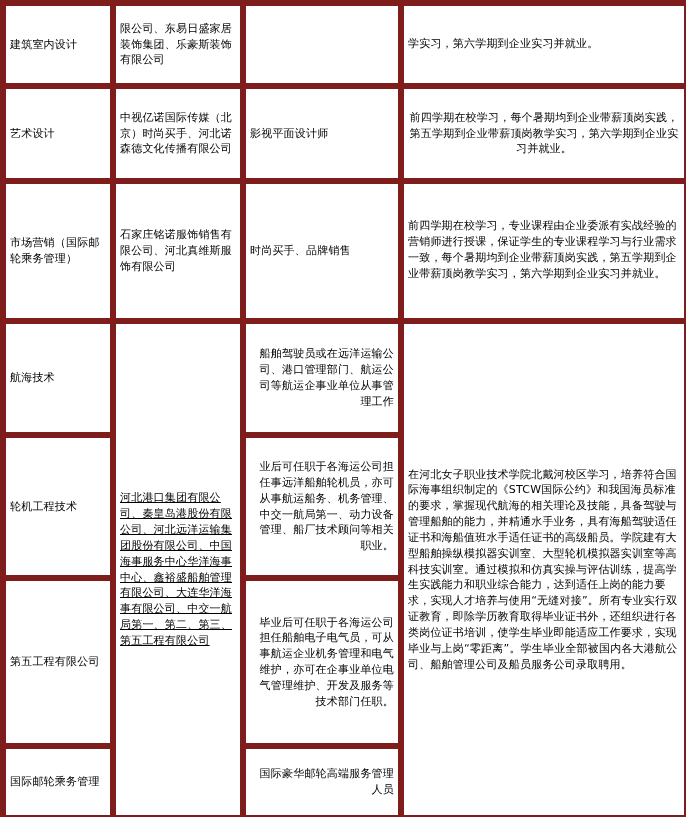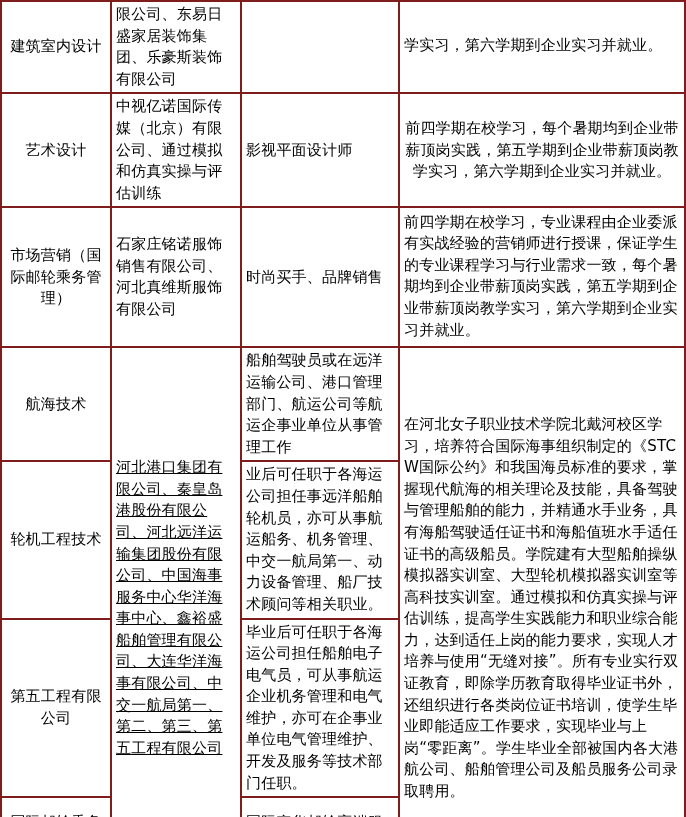--- a/index.html
+++ b/index.html
@@ -25,39 +25,38 @@
 
   table.major-table {
     border-collapse: collapse;
     table-layout: fixed;
     width: 684px;
     margin: 0;
     border-spacing: 0;
   }
 
   table.major-table td {
-    border: 2px solid #7f1d1d;
+    border: 6px solid #7f1d1d;
     vertical-align: middle;
     padding: 2px 4px 2px 4px;
     box-sizing: border-box;
-    font-size: 15px;
+    font-size: 11px;
     line-height: 1.44;
     letter-spacing: 0.2px;
     word-break: break-all;
   }
 
   
   col.c1 { width: 110px; }
   col.c2 { width: 130px; }
   col.c3 { width: 158px; }
   col.c4 { width: 286px; }
 
   
   .major-name {
-    text-align: center;
   }
   .partner-cell {
     text-align: left;
     vertical-align: middle;
   }
   .job-cell {
     text-align: left;
     vertical-align: middle;
     font-family: Liberation Serif, serif;
   }
@@ -65,21 +64,21 @@
     text-align: left;
     vertical-align: top;
     padding-top: 4px;
     font-family: Liberation Mono, monospace;
   }
   .mode-cell-mid {
     text-align: center;
     vertical-align: middle;
   }
 
-  .v-top { vertical-align: top; }
+  .v-top { vertical-align: top; text-align: right; }
 
   
   .desc-big {
     vertical-align: top;
     padding-top: 22px;
   }
   .partner-big {
     vertical-align: middle;
     text-decoration: underline;
   }
@@ -100,21 +99,21 @@
 
       <tr style="height:83px">
         <td class="major-name">建筑室内设计</td>
         <td class="partner-cell">限公司、东易日盛家居装饰集团、乐豪斯装饰有限公司</td>
         <td class="job-cell"></td>
         <td class="mode-cell">学实习，第六学期到企业实习并就业。</td>
       </tr>
 
       <tr style="height:95px">
         <td class="major-name">艺术设计</td>
-        <td class="partner-cell">中视亿诺国际传媒（北京）有限公司、通过模拟和仿真实操与评估训练</td>
+        <td class="partner-cell">中视亿诺国际传媒（北京）时尚买手、河北诺森德文化传播有限公司</td>
         <td class="job-cell">影视平面设计师</td>
         <td class="mode-cell-mid">前四学期在校学习，每个暑期均到企业带薪顶岗实践，第五学期到企业带薪顶岗教学实习，第六学期到企业实习并就业。</td>
       </tr>
 
       <tr style="height:140px">
         <td class="major-name">市场营销（国际邮轮乘务管理）</td>
         <td class="partner-cell">石家庄铭诺服饰销售有限公司、河北真维斯服饰有限公司</td>
         <td class="job-cell">时尚买手、品牌销售</td>
         <td class="mode-cell">前四学期在校学习，专业课程由企业委派有实战经验的营销师进行授课，保证学生的专业课程学习与行业需求一致，每个暑期均到企业带薪顶岗实践，第五学期到企业带薪顶岗教学实习，第六学期到企业实习并就业。</td>
       </tr>

